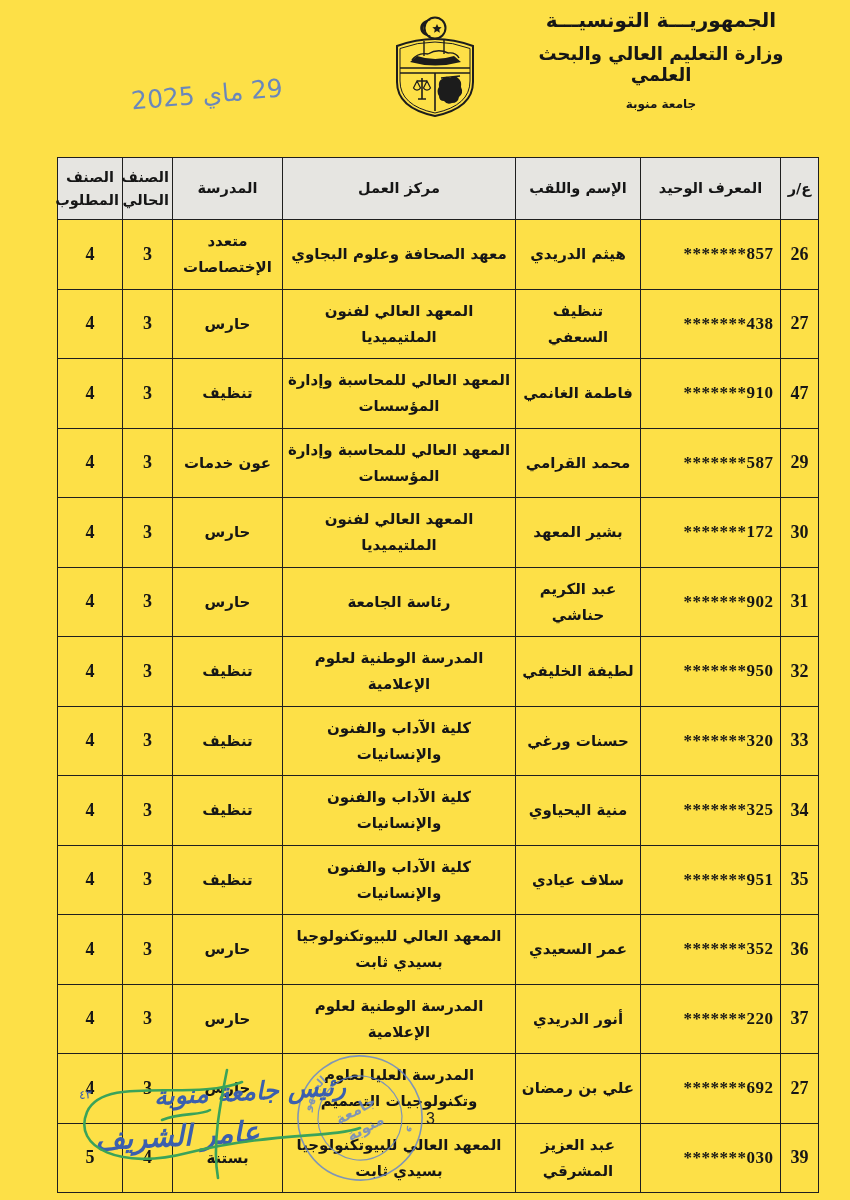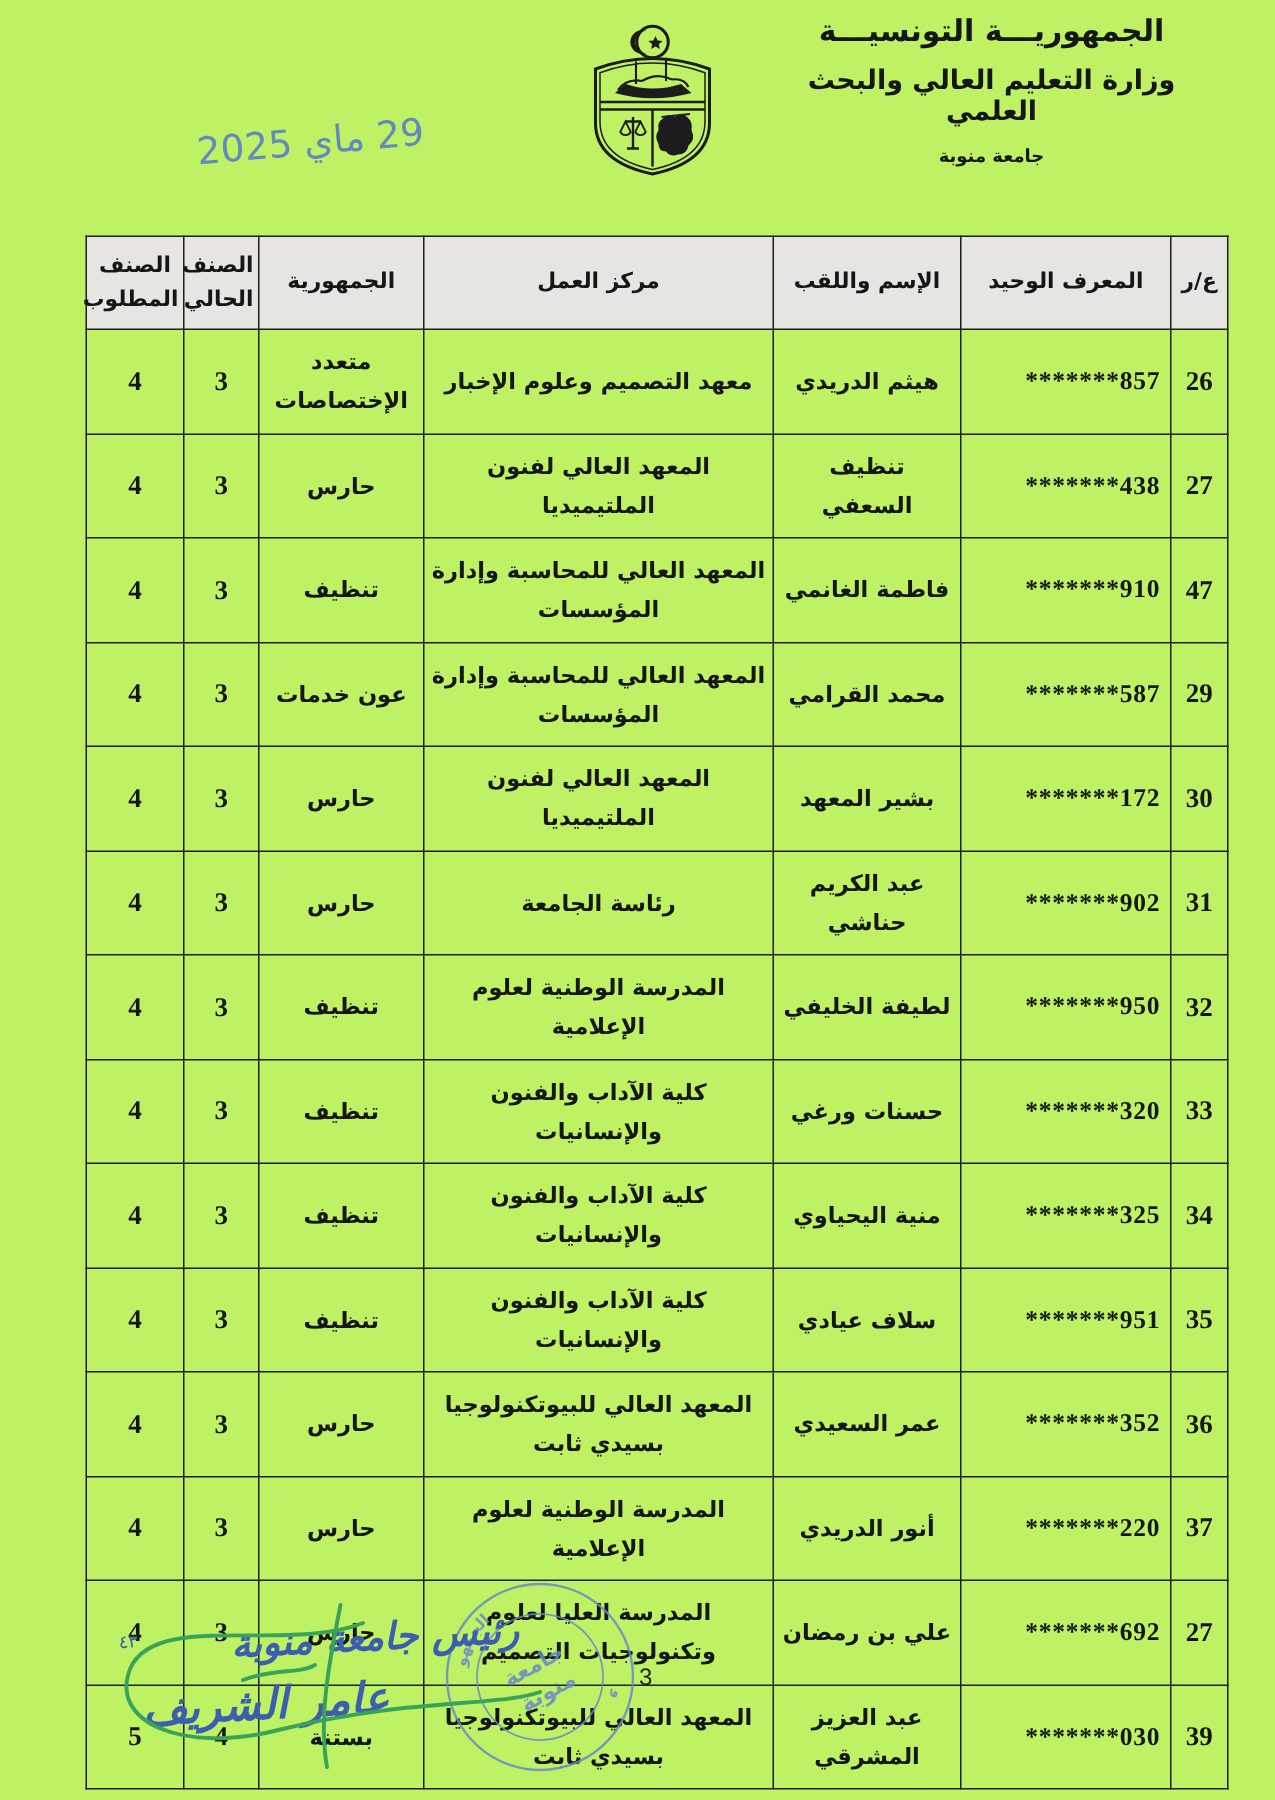--- a/index.html
+++ b/index.html
@@ -1,21 +1,21 @@
 <!DOCTYPE html>
 <html lang="ar" dir="rtl"><head>
 <meta charset="utf-8">
 <style>
   * { margin:0; padding:0; box-sizing:border-box; }
   html,body { background:#888; }
   .page {
     position:relative;
     width:850px; height:1200px;
     margin:0 auto;
-    background:#bef264;
+    background:#fde047;
     font-family:"DejaVu Sans", sans-serif;
     color:#161616;
     overflow:hidden;
   }
 
   
   .gov-block {
     position:absolute; top:8px; left:505px; width:312px;
     text-align:center; font-weight:bold; direction:rtl;
   }
@@ -114,31 +114,31 @@
         <col style="width:110px">
         <col style="width:50px">
         <col style="width:65px">
     </colgroup>
     <thead>
       <tr>
         <th>ع/ر</th>
         <th>المعرف الوحيد</th>
         <th>الإسم واللقب</th>
         <th>مركز العمل</th>
-        <th>الجمهورية</th>
+        <th>المدرسة</th>
         <th>الصنف الحالي</th>
         <th>الصنف المطلوب</th>
       </tr>
     </thead>
     <tbody>
         <tr>
       <td class="cell-num">26</td>
       <td class="cell-id">*******857</td>
       <td>هيثم الدريدي</td>
-      <td>معهد التصميم وعلوم الإخبار</td>
+      <td>معهد الصحافة وعلوم البجاوي</td>
       <td>متعدد الإختصاصات</td>
       <td class="cell-grade">3</td>
       <td class="cell-grade">4</td>
     </tr>
         <tr>
       <td class="cell-num">27</td>
       <td class="cell-id">*******438</td>
       <td>تنظيف السعفي</td>
       <td>المعهد العالي لفنون الملتيميديا</td>
       <td>حارس</td>

